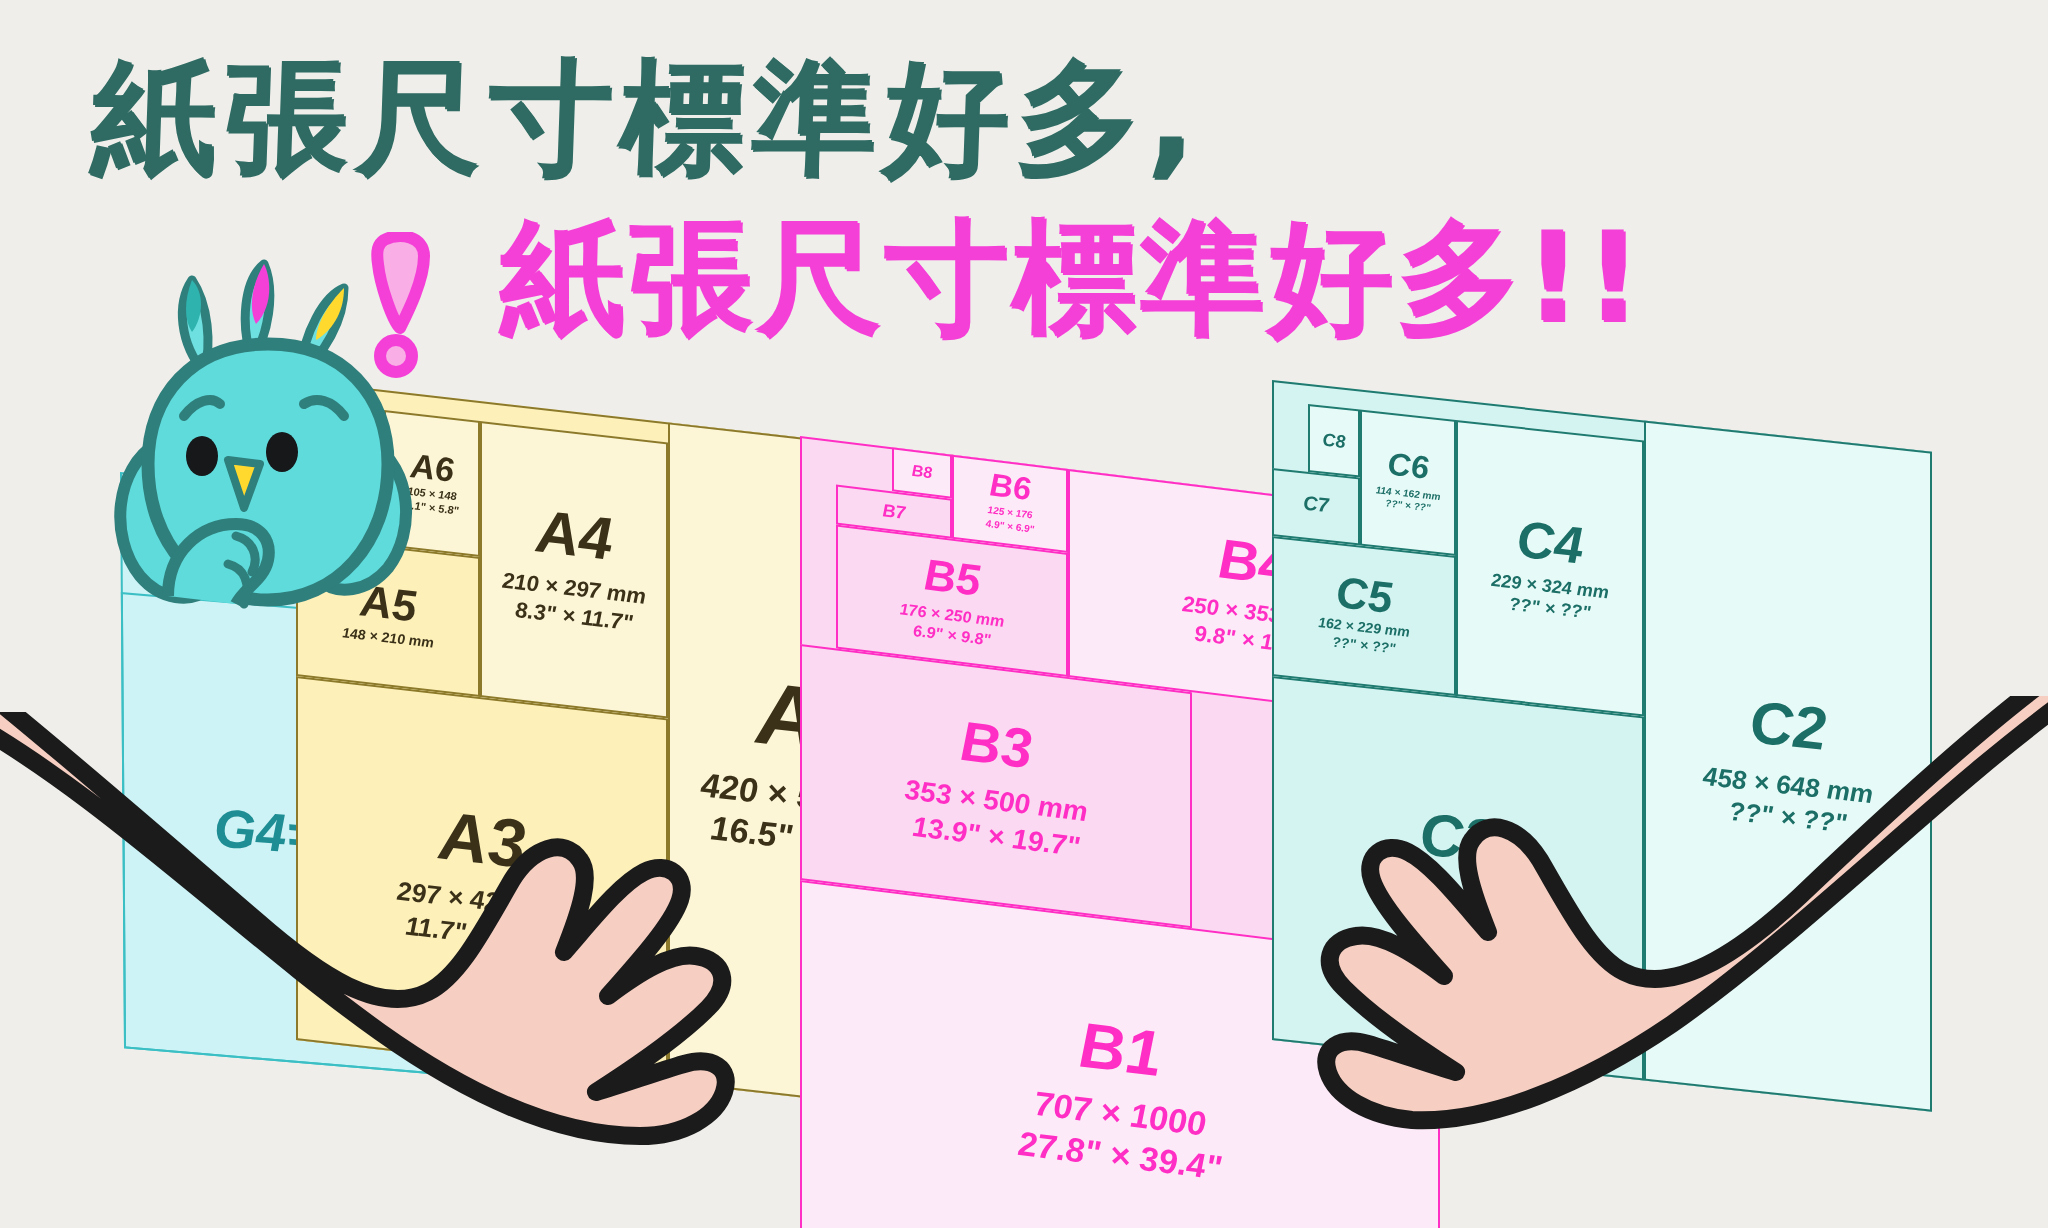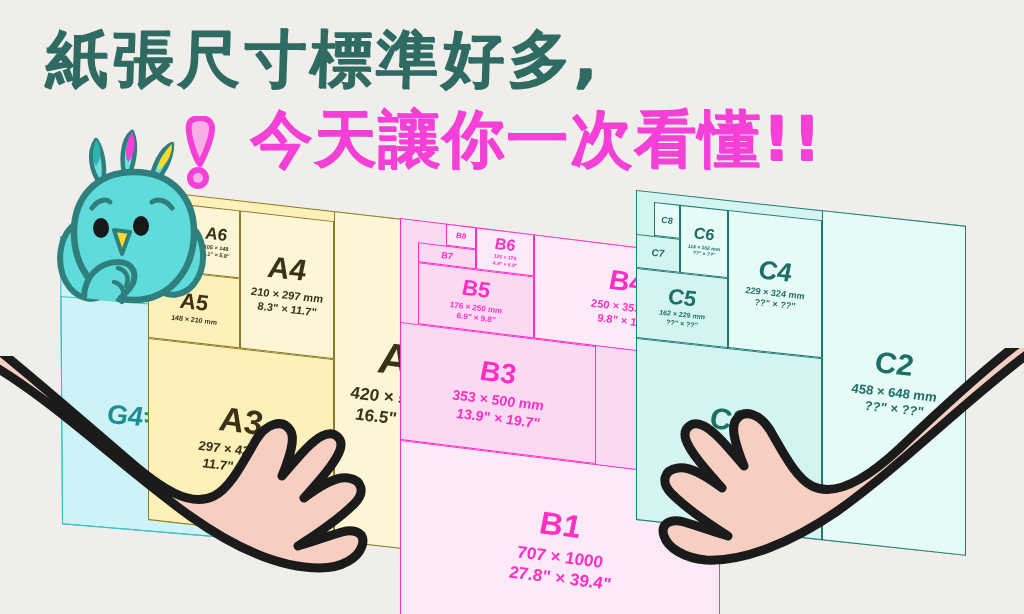--- a/index.html
+++ b/index.html
@@ -309,15 +309,15 @@
   </div>
 
   <div class="bang">
     <svg width="48" height="74" viewBox="0 0 48 74">
       <path d="M14,4 C22,0 34,2 34,12 C34,24 26,40 22,48 C18,44 12,26 11,16 C10,9 11,6 14,4 Z" fill="#f9aee6" stroke="#f540d8" stroke-width="6" stroke-linejoin="round"></path>
       <circle cx="20" cy="62" r="8" fill="#f9aee6" stroke="#f540d8" stroke-width="6"></circle>
     </svg>
   </div>
 
   <div class="title-line1">紙張尺寸標準好多,</div>
-  <div class="title-line2">今天讓你一次看懂!!</div>
+  <div class="title-line2">紙張尺寸標準好多!!</div>
 
 </div>
 
 </body></html>

